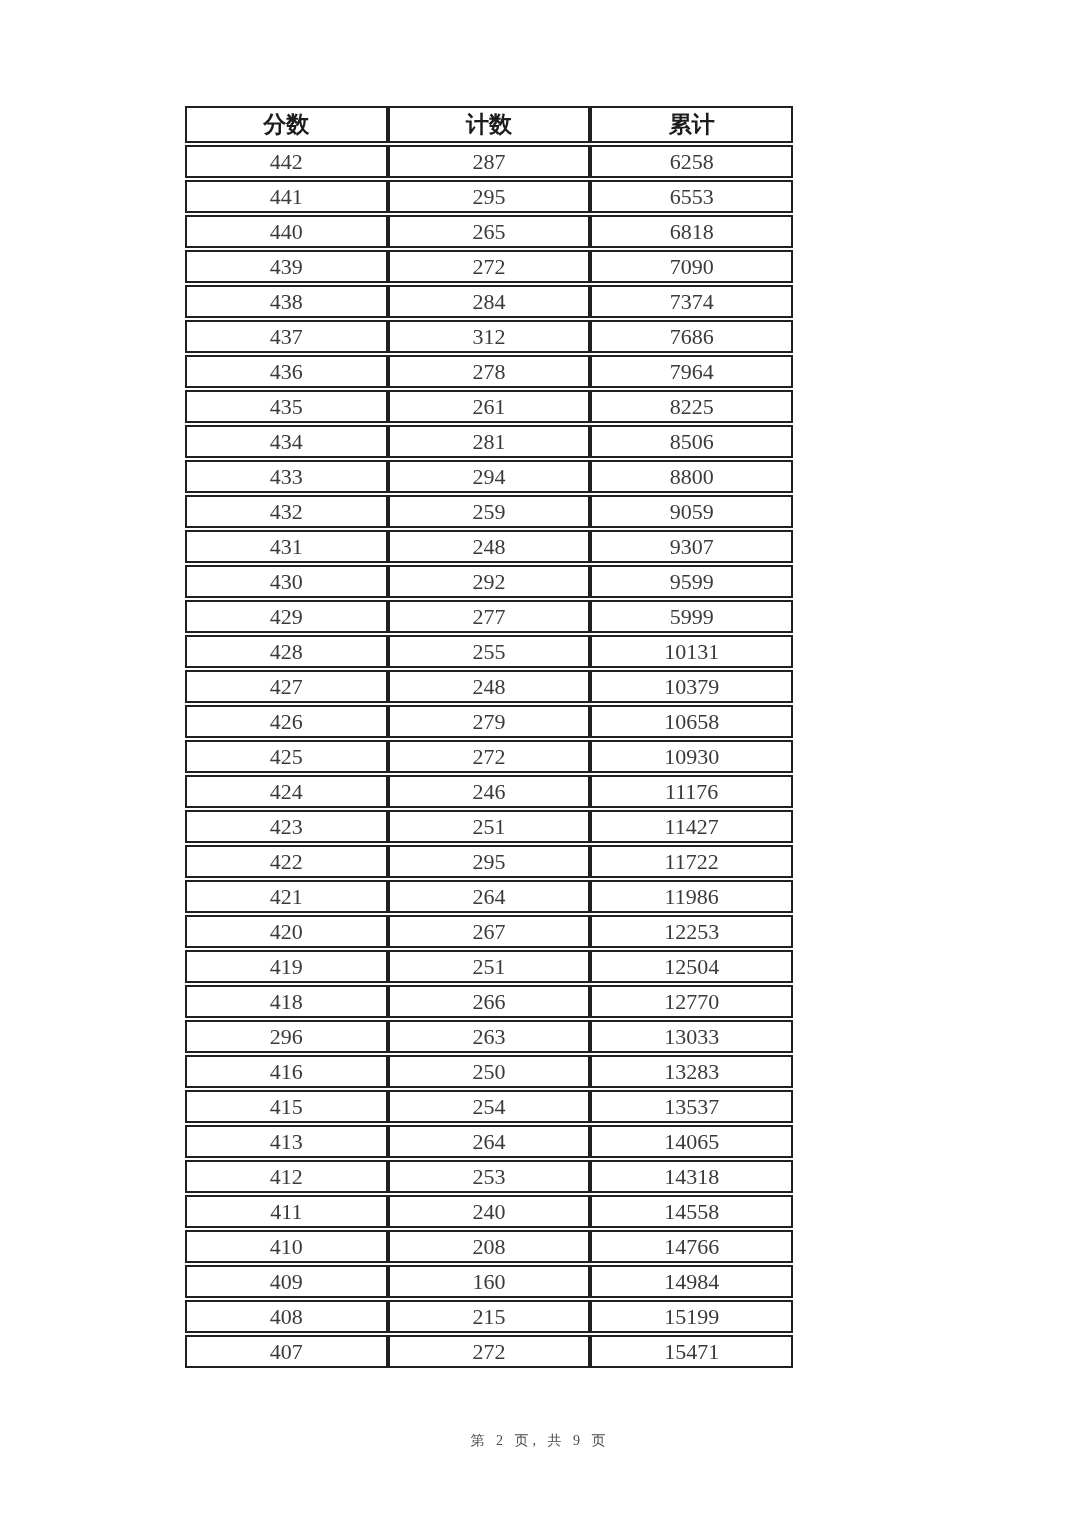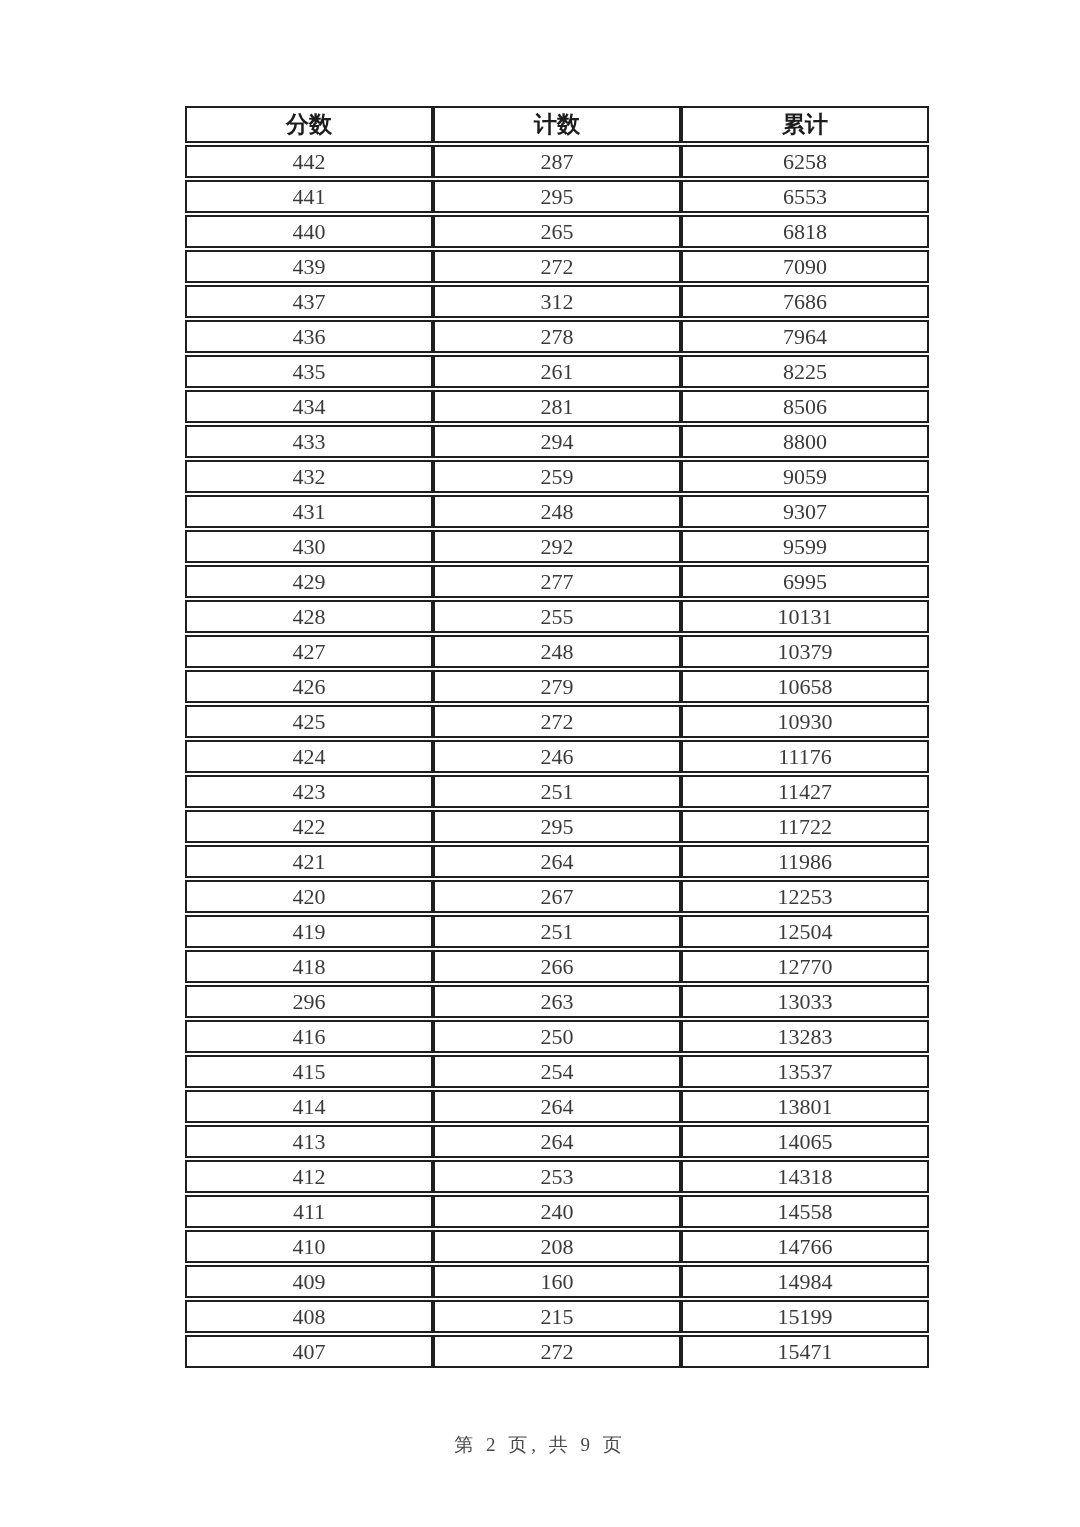--- a/index.html
+++ b/index.html
@@ -12,21 +12,21 @@
     width: 1080px;
     height: 1527px;
     background: #ffffff;
     overflow: hidden;
     font-family: "Liberation Serif", serif;
   }
   table.score-table {
     position: absolute;
     left: 185px;
     top: 104px;
-    width: 744px;
+    width: 608px;
     border-collapse: separate;
     border-spacing: 0 2px;
     table-layout: fixed;
   }
   table.score-table th,
   table.score-table td {
     border: 2px solid #1f1f1f;
     text-align: center;
     vertical-align: middle;
     background: #ffffff;
@@ -45,21 +45,21 @@
     font-size: 22px;
     color: #3a3a3a;
     font-family: "Liberation Serif", serif;
   }
   .footer {
     position: absolute;
     left: 0;
     top: 1432px;
     width: 100%;
     text-align: center;
-    font-size: 19px;
+    font-size: 14px;
     color: #4a4a4a;
     letter-spacing: 4px;
     font-family: "Liberation Serif", serif;
   }
 </style>
 </head>
 <body>
 
 <div class="page">
 
@@ -86,20 +86,25 @@
           <td>440</td>
           <td>265</td>
           <td>6818</td>
         </tr>
         <tr>
           <td>439</td>
           <td>272</td>
           <td>7090</td>
         </tr>
         <tr>
+          <td>438</td>
+          <td>284</td>
+          <td>7374</td>
+        </tr>
+        <tr>
           <td>437</td>
           <td>312</td>
           <td>7686</td>
         </tr>
         <tr>
           <td>436</td>
           <td>278</td>
           <td>7964</td>
         </tr>
         <tr>
@@ -128,21 +133,21 @@
           <td>9307</td>
         </tr>
         <tr>
           <td>430</td>
           <td>292</td>
           <td>9599</td>
         </tr>
         <tr>
           <td>429</td>
           <td>277</td>
-          <td>6995</td>
+          <td>5999</td>
         </tr>
         <tr>
           <td>428</td>
           <td>255</td>
           <td>10131</td>
         </tr>
         <tr>
           <td>427</td>
           <td>248</td>
           <td>10379</td>
@@ -201,25 +206,20 @@
           <td>416</td>
           <td>250</td>
           <td>13283</td>
         </tr>
         <tr>
           <td>415</td>
           <td>254</td>
           <td>13537</td>
         </tr>
         <tr>
-          <td>414</td>
-          <td>264</td>
-          <td>13801</td>
-        </tr>
-        <tr>
           <td>413</td>
           <td>264</td>
           <td>14065</td>
         </tr>
         <tr>
           <td>412</td>
           <td>253</td>
           <td>14318</td>
         </tr>
         <tr>

